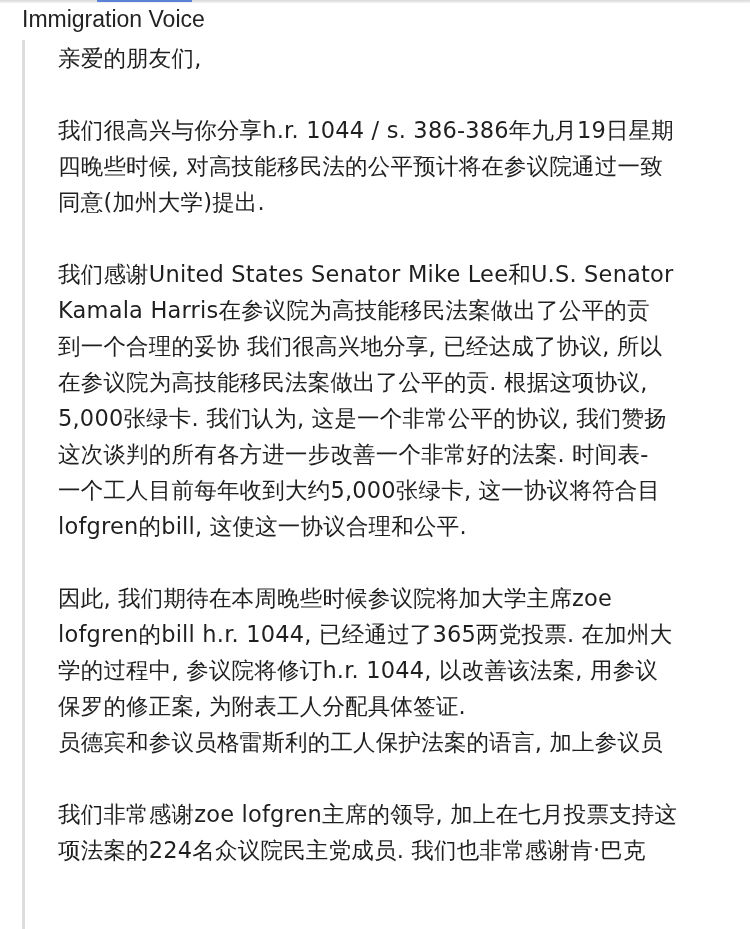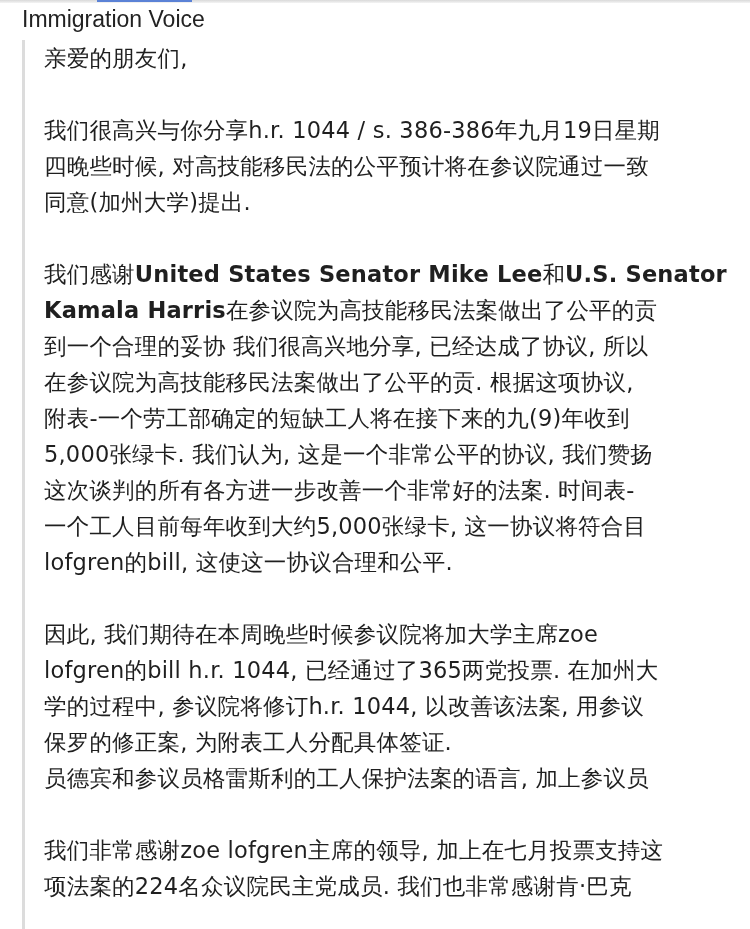--- a/index.html
+++ b/index.html
@@ -39,35 +39,35 @@
       font-family: Liberation Sans, sans-serif;
     }
     .quote {
       position: absolute;
       left: 22px;
       top: 40px;
       width: 720px;
       height: 889px;
       border-left: 3px solid #dcdcdc;
       box-sizing: border-box;
-      padding-left: 19px;
+      padding-left: 33px;
     }
     .para {
       font-size: 22.5px;
       line-height: 36px;
       margin: 0 0 36px 0;
       letter-spacing: 0.2px;
       color: #1f1f1f;
       white-space: normal;
     }
     .para .line {
       display: block;
       white-space: nowrap;
     }
-    .bold { font-weight: bold; }
+    .bold { font-weight: normal; }
     .greeting { margin-bottom: 36px; }
   </style>
 </head>
 <body>
 
 <div class="top-rule"></div>
 <div class="top-tab-indicator"></div>
 
 <div class="header-title">Immigration Voice</div>
 
@@ -79,21 +79,20 @@
     <span class="line">我们很高兴与你分享h.r. 1044 / s. 386-386年九月19日星期</span>
     <span class="line">四晚些时候, 对高技能移民法的公平预计将在参议院通过一致</span>
     <span class="line">同意(加州大学)提出.</span>
   </div>
 
   <div class="para">
     <span class="line"><span>我们感谢</span><span class="bold">United States Senator Mike Lee</span><span>和</span><span class="bold">U.S. Senator</span></span>
     <span class="line"><span class="bold">Kamala Harris</span><span>在参议院为高技能移民法案做出了公平的贡</span></span>
     <span class="line">到一个合理的妥协 我们很高兴地分享, 已经达成了协议, 所以</span>
     <span class="line">在参议院为高技能移民法案做出了公平的贡. 根据这项协议,</span>
-    <span class="line">附表-一个劳工部确定的短缺工人将在接下来的九(9)年收到</span>
     <span class="line">5,000张绿卡. 我们认为, 这是一个非常公平的协议, 我们赞扬</span>
     <span class="line">这次谈判的所有各方进一步改善一个非常好的法案. 时间表-</span>
     <span class="line">一个工人目前每年收到大约5,000张绿卡, 这一协议将符合目</span>
     <span class="line">lofgren的bill, 这使这一协议合理和公平.</span>
   </div>
 
   <div class="para">
     <span class="line">因此, 我们期待在本周晚些时候参议院将加大学主席zoe</span>
     <span class="line">lofgren的bill h.r. 1044, 已经通过了365两党投票. 在加州大</span>
     <span class="line">学的过程中, 参议院将修订h.r. 1044, 以改善该法案, 用参议</span>

